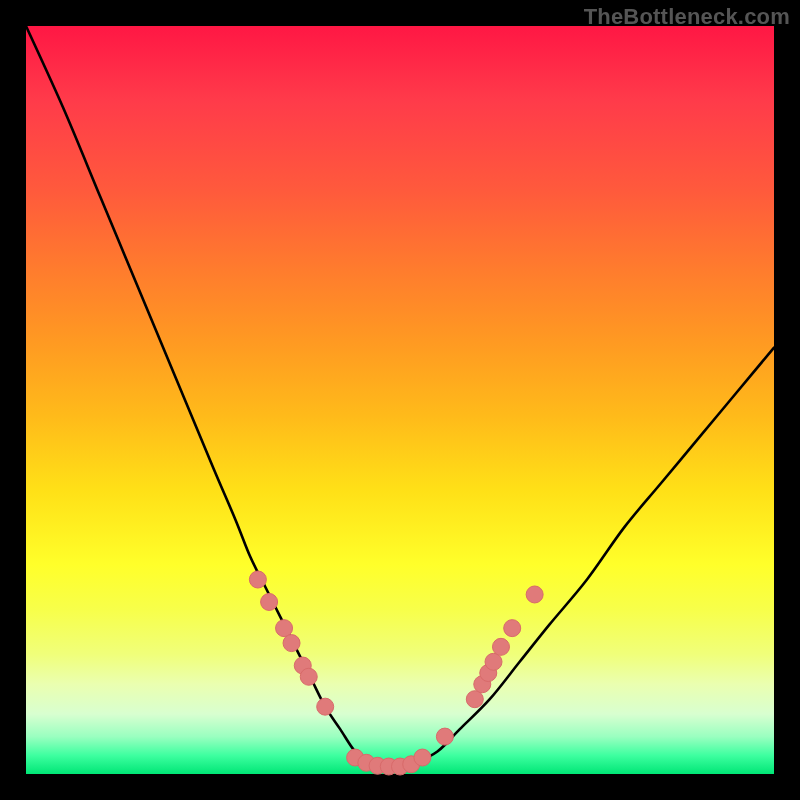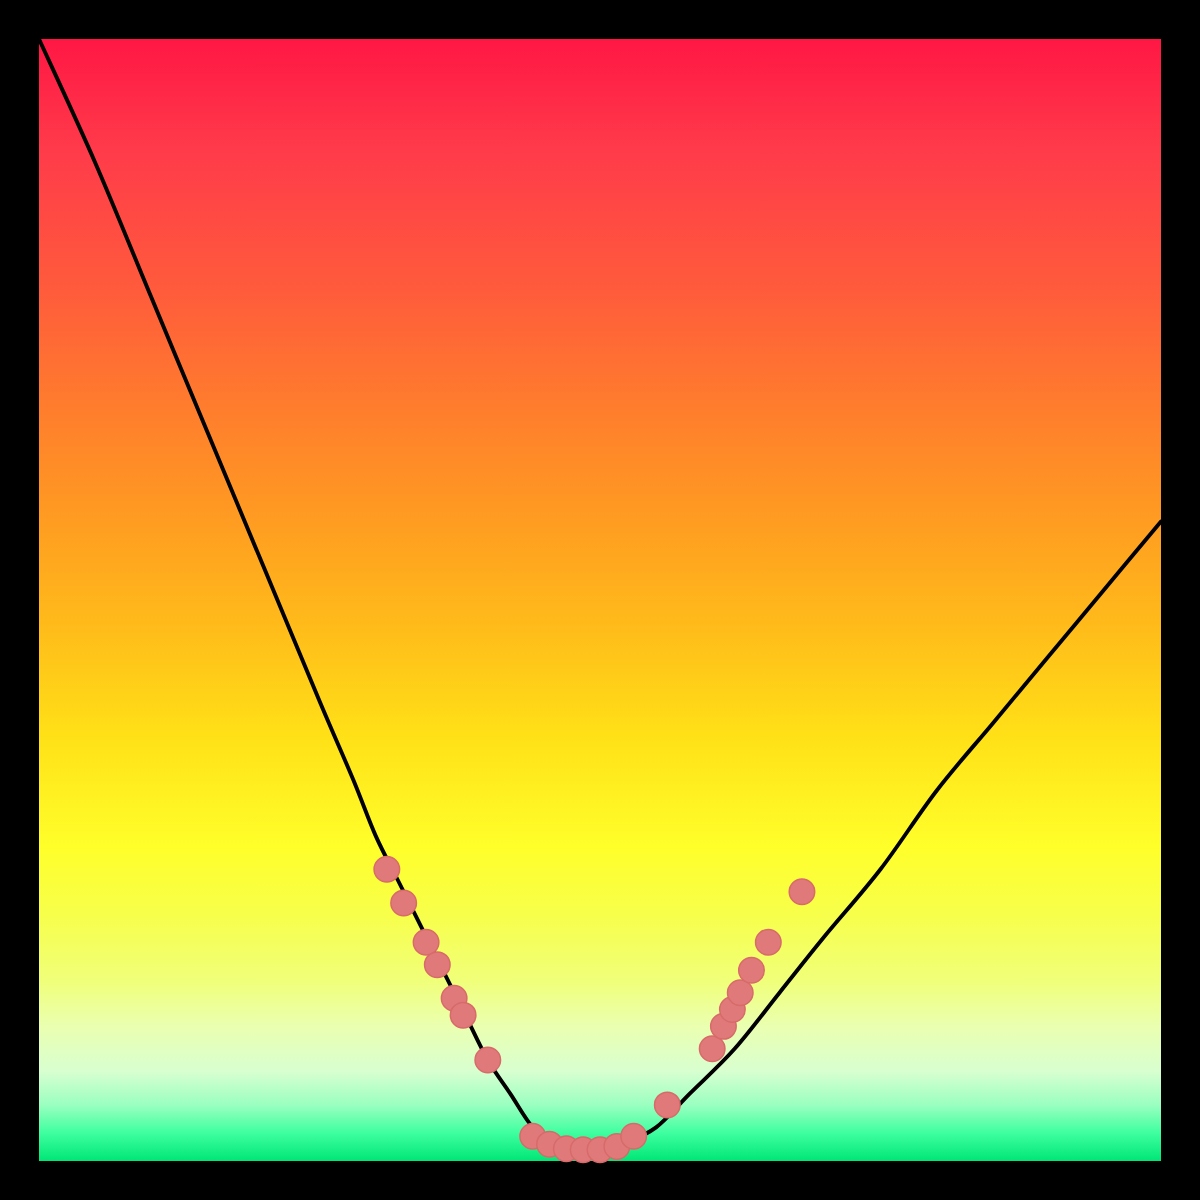--- a/index.html
+++ b/index.html
@@ -78,13 +78,14 @@
           <circle cx="448.80" cy="673.20" r="8.5" fill="#e07a7a" stroke="#d86a6a" stroke-width="1"></circle>
           <circle cx="456.28" cy="658.24" r="8.5" fill="#e07a7a" stroke="#d86a6a" stroke-width="1"></circle>
           <circle cx="462.26" cy="647.02" r="8.5" fill="#e07a7a" stroke="#d86a6a" stroke-width="1"></circle>
           <circle cx="467.50" cy="635.80" r="8.5" fill="#e07a7a" stroke="#d86a6a" stroke-width="1"></circle>
           <circle cx="474.98" cy="620.84" r="8.5" fill="#e07a7a" stroke="#d86a6a" stroke-width="1"></circle>
           <circle cx="486.20" cy="602.14" r="8.5" fill="#e07a7a" stroke="#d86a6a" stroke-width="1"></circle>
           <circle cx="508.64" cy="568.48" r="8.5" fill="#e07a7a" stroke="#d86a6a" stroke-width="1"></circle>
         </g>
     </svg>
   </div>
+  <div class="watermark">TheBottleneck.com</div>
 </div>
 
 </body></html>

